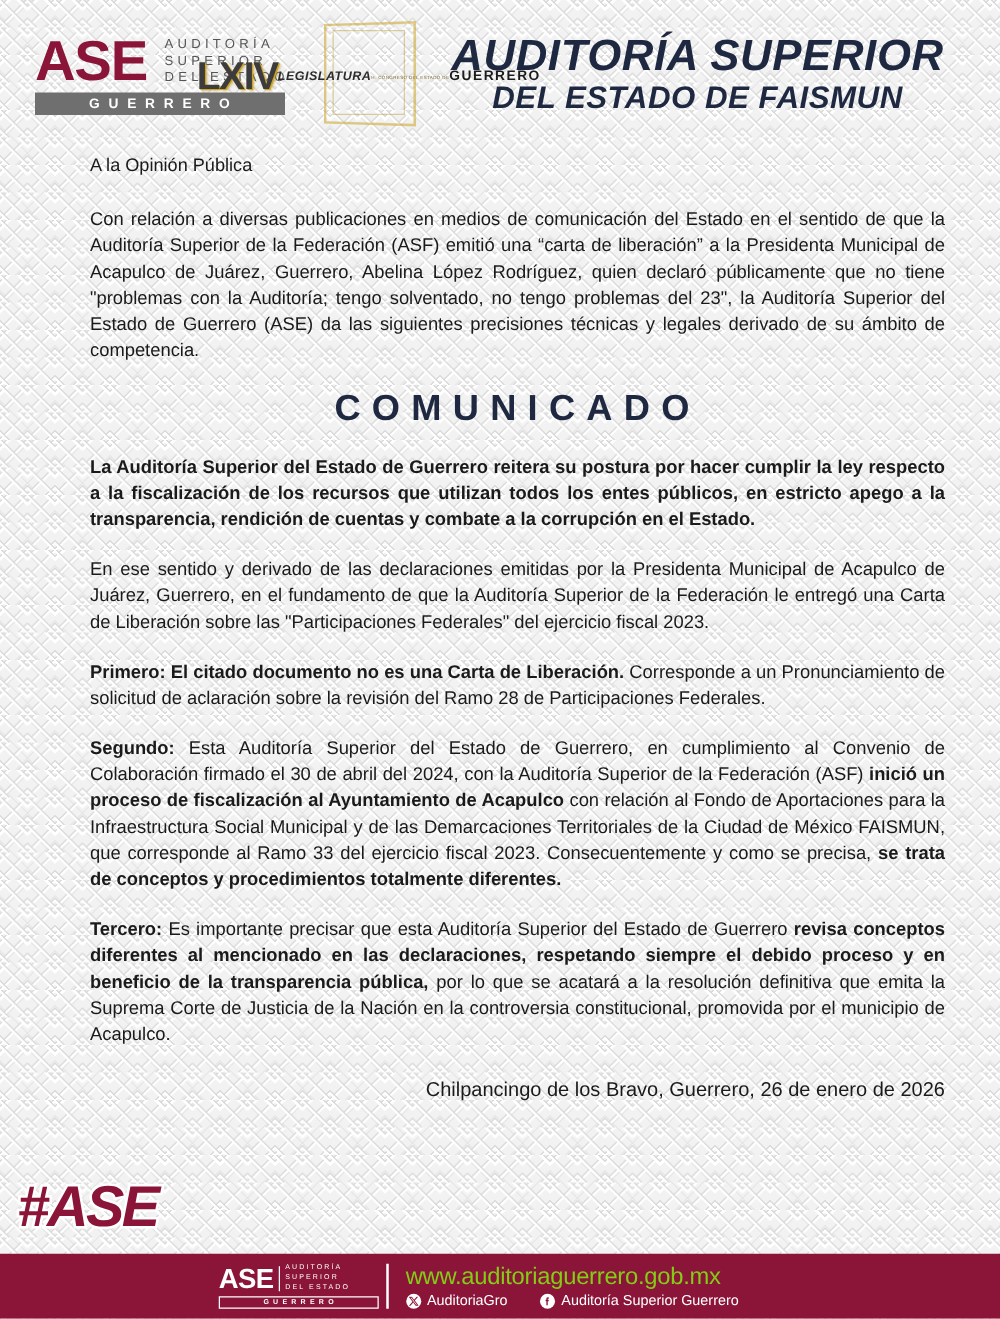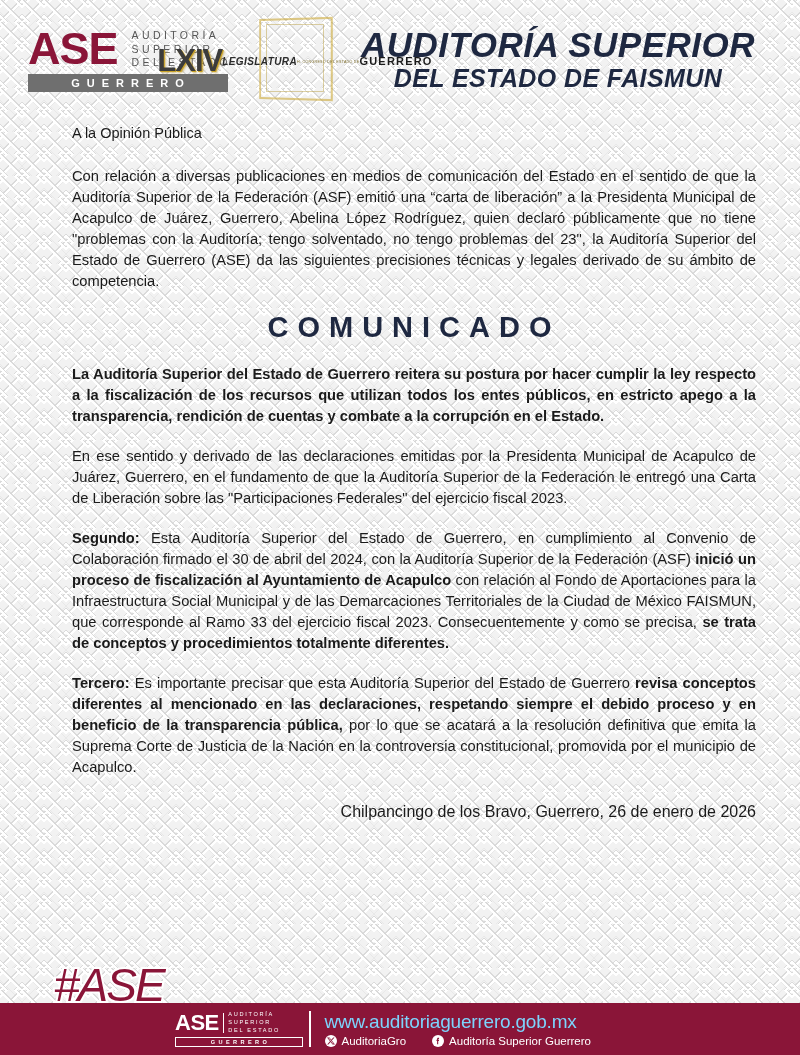--- a/index.html
+++ b/index.html
@@ -152,39 +152,38 @@
   .footer-ase-bar {
     border:1px solid #fff; color:#fff; font-size:5.6px; font-weight:bold;
     letter-spacing:3.4px; text-align:center; padding:1px 0 1px 3px;
     margin-top:2px;
   }
 
   .footer-vline { width:1.5px; height:36px; background:#fff; margin:0 14px 0 6px; }
 
   .footer-right { display:flex; flex-direction:column; }
   .footer-url {
-    color:#7dd3fc; font-size:19px; line-height:1.15; letter-spacing:-0.2px;
+    color:#84cc16; font-size:19px; line-height:1.15; letter-spacing:-0.2px;
   }
   .footer-socials { display:flex; align-items:center; margin-top:3px; }
   .social { display:flex; align-items:center; margin-right:26px; }
   .social-ico {
     width:12px; height:12px; border-radius:50%; background:#fff;
     display:flex; align-items:center; justify-content:center;
     margin-right:5px; flex:0 0 auto;
   }
   .social-ico svg { display:block; }
   .social-label { color:#fff; font-size:11.5px; line-height:1; }
 
   
   .asegro {
-    position:absolute; left:14px; bottom:0;
+    position:absolute; left:14px; bottom:20px;
     width:160px; height:88px; z-index:5;
-    font-weight:normal; font-style:italic;
+    font-weight:bold; font-style:italic;
     line-height:0.82;
-    margin-left:40px;
   }
   .asegro .row1 {
     font-size:46px; letter-spacing:-2px;
     color:#8a1538; -webkit-text-stroke:4px #ffffff;
     paint-order:stroke fill;
     position:absolute; top:0; left:0;
   }
   .asegro .row2 {
     font-size:53px; letter-spacing:-2px;
     color:#1e2841; -webkit-text-stroke:4px #ffffff;
@@ -230,20 +229,24 @@
   <div class="addressee">A la Opinión Pública</div>
 
   <div class="para">Con relación a diversas publicaciones en medios de comunicación del Estado en el sentido de que la Auditoría Superior de la Federación (ASF) emitió una “carta de liberación” a la Presidenta Municipal de Acapulco de Juárez, Guerrero, Abelina López Rodríguez, quien declaró públicamente que no tiene "problemas con la Auditoría; tengo solventado, no tengo problemas del 23", la Auditoría Superior del Estado de Guerrero (ASE) da las siguientes precisiones técnicas y legales derivado de su ámbito de competencia.</div>
 
   <div class="comunicado">COMUNICADO</div>
 
   <div class="para bold">La Auditoría Superior del Estado de Guerrero reitera su postura por hacer cumplir la ley respecto a la fiscalización de los recursos que utilizan todos los entes públicos, en estricto apego a la transparencia, rendición de cuentas y combate a la corrupción en el Estado.</div>
 
   <div class="para">En ese sentido y derivado de las declaraciones emitidas por la Presidenta Municipal de Acapulco de Juárez, Guerrero, en el fundamento de que la Auditoría Superior de la Federación le entregó una Carta de Liberación sobre las "Participaciones Federales" del ejercicio fiscal 2023.</div>
 
+  <div class="para">
+    <b>Primero:</b>
+    <b>El citado documento no es una Carta de Liberación.</b><span> Corresponde a un Pronunciamiento de solicitud de aclaración sobre la revisión del Ramo 28 de Participaciones Federales.</span>
+  </div>
 
   <div class="para">
     <b>Segundo:</b><span> Esta Auditoría Superior del Estado de Guerrero, en cumplimiento al Convenio de Colaboración firmado el 30 de abril del 2024, con la Auditoría Superior de la Federación (ASF) </span><b>inició un proceso de fiscalización al Ayuntamiento de Acapulco</b><span> con relación al Fondo de Aportaciones para la Infraestructura Social Municipal y de las Demarcaciones Territoriales de la Ciudad de México FAISMUN, que corresponde al Ramo 33 del ejercicio fiscal 2023. Consecuentemente y como se precisa, </span><b>se trata de conceptos y procedimientos totalmente diferentes.</b>
   </div>
 
   <div class="para">
     <b>Tercero:</b><span> Es importante precisar que esta Auditoría Superior del Estado de Guerrero </span><b>revisa conceptos diferentes al mencionado en las declaraciones, respetando siempre el debido proceso y en beneficio de la transparencia pública,</b><span> por lo que se acatará a la resolución definitiva que emita la Suprema Corte de Justicia de la Nación en la controversia constitucional, promovida por el municipio de Acapulco.</span>
   </div>
 
 </div>

